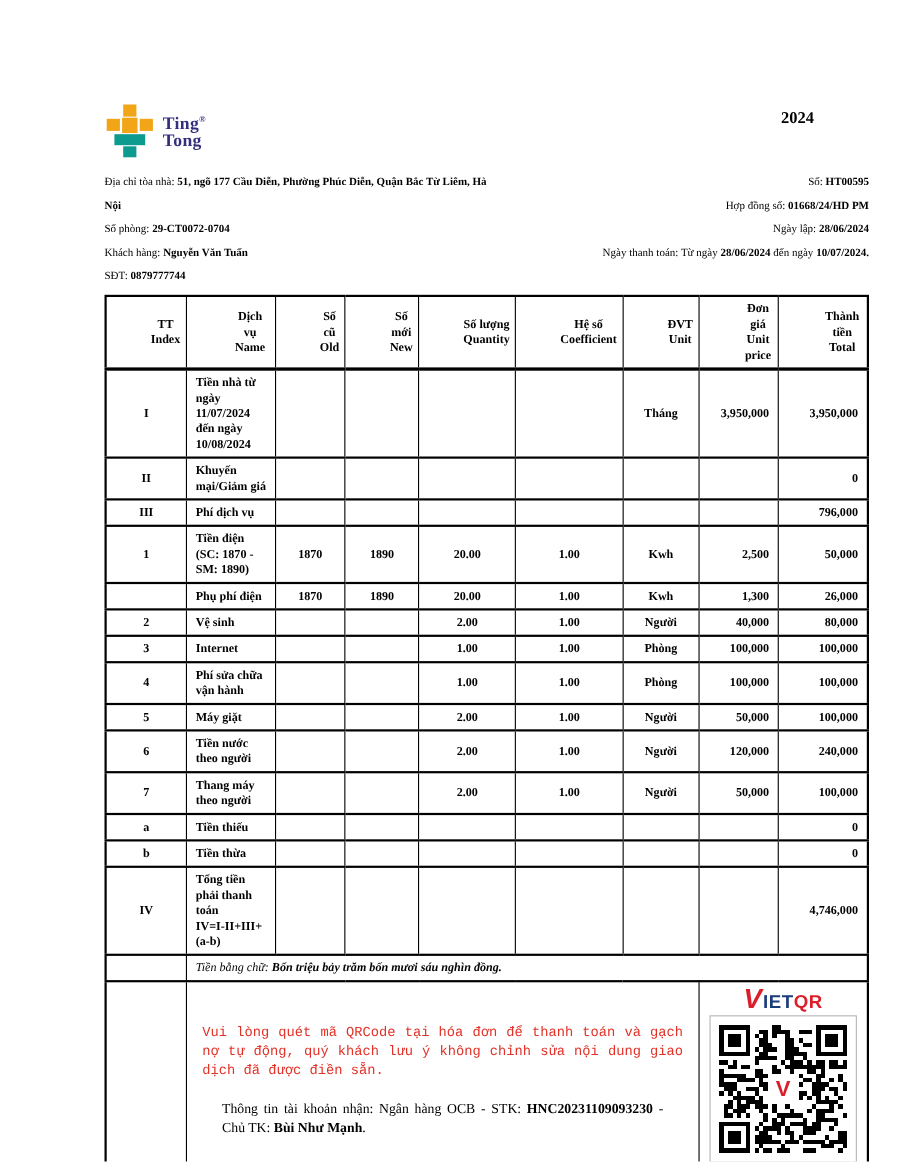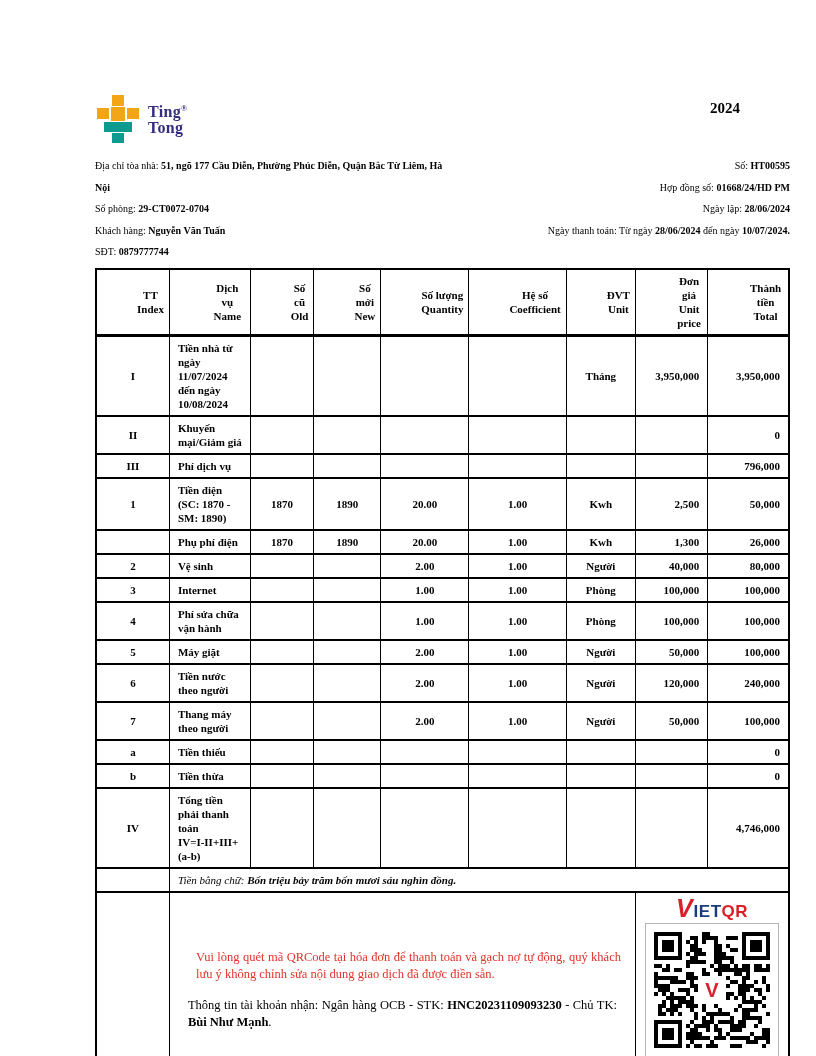--- a/index.html
+++ b/index.html
@@ -49,22 +49,22 @@
   .c-right  { text-align:right; padding-right:8px !important; }
   .c-name   { text-align:left; padding-left:8px !important; }
   .words-cell { font-weight:normal !important; padding-left:8px !important; font-size:11px; }
   .words-cell i b { font-weight:bold; }
 
   
   .pay-cell {
     font-weight:normal !important; font-size:12.5px; line-height:17px;
     padding:14px 14px !important; text-align:justify; vertical-align:middle;
   }
-  .pay-cell .notice { color:#E23228; margin:0 0 14px 12px; }
-  .pay-cell .account { margin:4px; }
+  .pay-cell .notice { color:#E23228; margin:0 0 14px 0;font-family:Liberation Mono, monospace; }
+  .pay-cell .account { margin:18px; }
   .qr-cell { padding:6px 4px !important; text-align:center; vertical-align:top; font-weight:normal !important; height:200px; }
   .vietqr-brand { font-family:"Liberation Sans", sans-serif; font-weight:bold; margin-top:2px; }
   .vq-v  { color:#D91F2A; font-size:25px; font-style:italic; margin-right:1px; }
   .vq-iet{ color:#1B3C7A; font-size:17px; letter-spacing:.5px; }
   .vq-qr { color:#D91F2A; font-size:17px; letter-spacing:.5px; }
   .qr-box {
     position:relative; width:134px; height:134px; margin:3px auto 6px auto;
     border:1px solid #b5b5b5; background:#fff; padding:4px;
   }
   .qr-box svg { display:block; width:124px; height:124px; }

